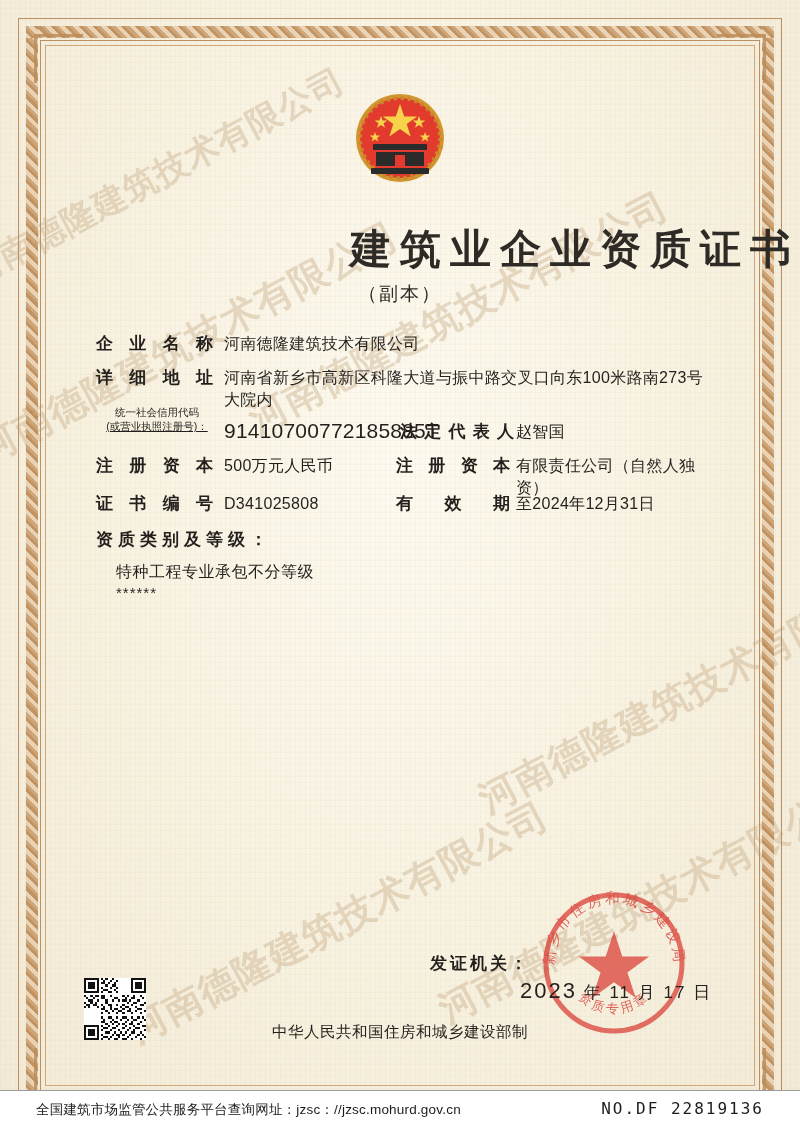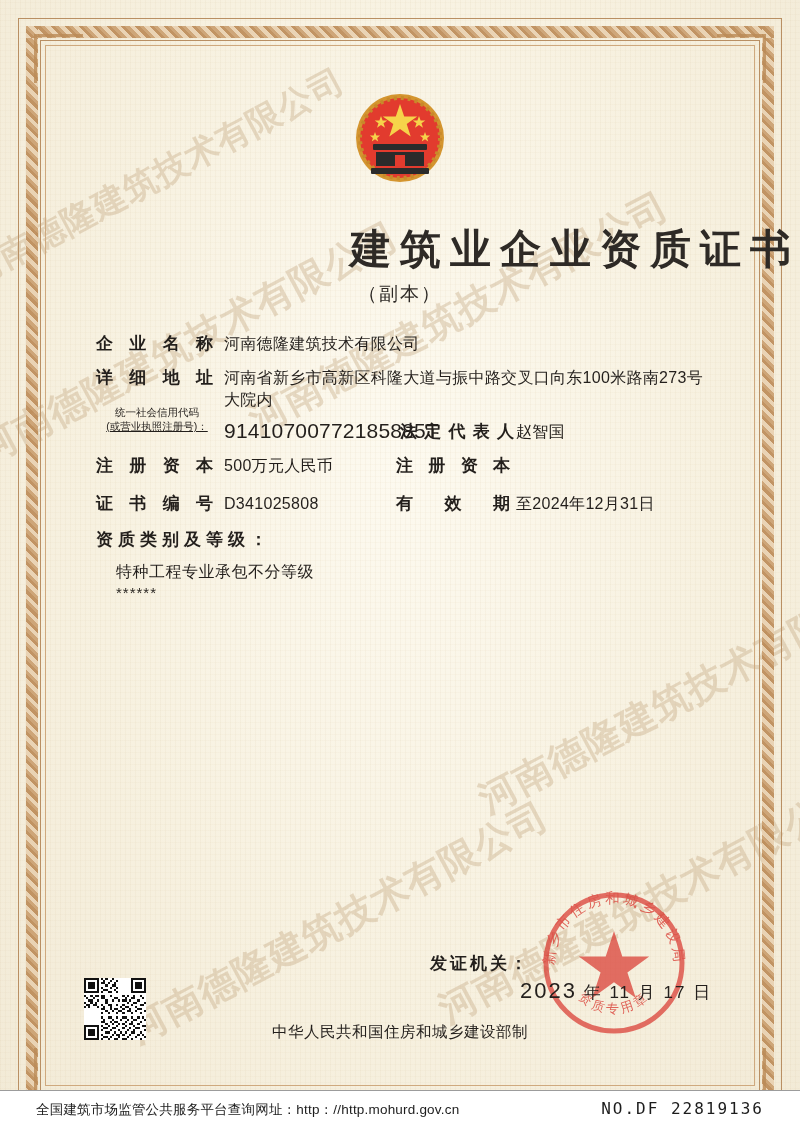--- a/index.html
+++ b/index.html
@@ -352,20 +352,21 @@
       <span class="lab small" style="top:16px;text-decoration:underline;">(或营业执照注册号)：</span>
       <span class="val code" style="top:16px;">91410700772185885T</span>
       <span class="lab2" style="top:16px; left:304px;">法定代表人</span>
       <span class="val2" style="top:17px; left:420px;">赵智国</span>
     </div>
 
     <div class="row" style="top:122px; position:absolute; left:0; width:615px;">
       <span class="lab">注册资本</span>
       <span class="val">500万元人民币</span>
       <span class="lab2">注册资本</span>
+      <span class="val2">有限责任公司（自然人独资）</span>
     </div>
 
     <div class="row" style="top:160px; position:absolute; left:0; width:615px;">
       <span class="lab">证书编号</span>
       <span class="val">D341025808</span>
       <span class="lab2">有效期</span>
       <span class="val2" style="width:240px;">至2024年12月31日</span>
     </div>
 
     <div class="row" style="top:196px; position:absolute; left:0; width:615px; height:90px;">
@@ -565,20 +566,20 @@
       <rect x="8" y="28" width="1" height="1"></rect>
         <rect x="11" y="28" width="1" height="1"></rect>
         <rect x="14" y="28" width="2" height="1"></rect>
       <rect x="18" y="28" width="2" height="1"></rect>
         <rect x="22" y="28" width="1" height="1"></rect>
         <rect x="26" y="28" width="1" height="1"></rect>
     </g>
   </svg>
 
   <div class="bottom-strip">
-    <div class="bottom-left">全国建筑市场监管公共服务平台查询网址：http：//http.mohurd.gov.cn</div>
+    <div class="bottom-left">全国建筑市场监管公共服务平台查询网址：jzsc：//jzsc.mohurd.gov.cn</div>
     <div class="bottom-right">
       <span>NO.DF</span>
       <span>22819136</span>
     </div>
   </div>
 
 </div>
 
 </body></html>

